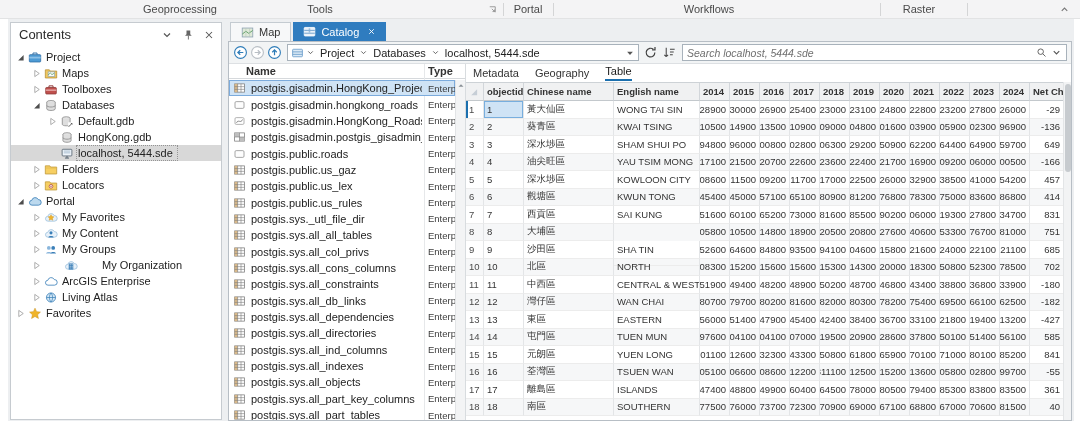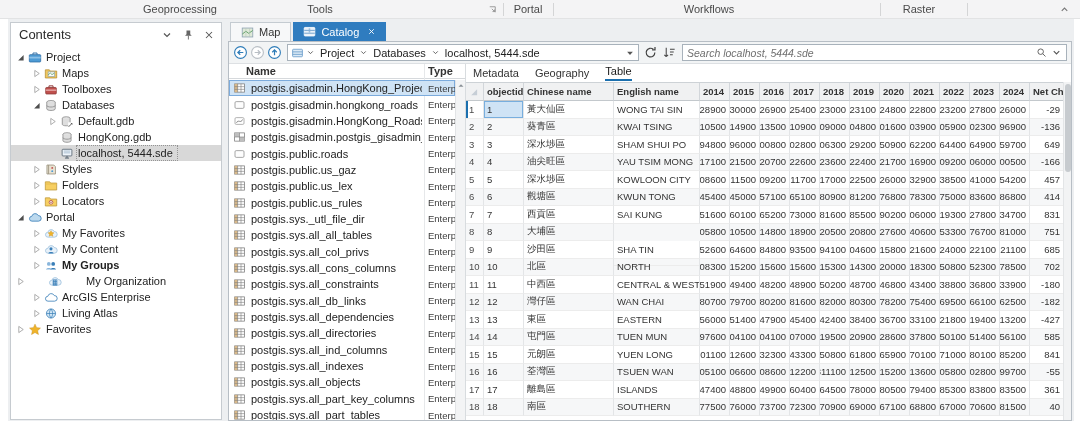--- a/index.html
+++ b/index.html
@@ -196,32 +196,20 @@
               <path d="M5.5 13.6h5M8 11v2.6" stroke="#51606e" stroke-width="1.2"></path>
               <path d="M4 5h8M4 7.2h8" stroke="#9cb4c8"></path>
             </svg></span>
           <span class="tree-label">localhost, 5444.sde</span>
         </div>
         <div class="tree-row" style="padding-left: 20px;">
           <span class="tree-arrow icon"><svg width="100%" height="100%" viewBox="0 0 16 16">
               <path d="M5.5 3.5v9l6.5-4.5z" fill="#fff" stroke="#8a8a8a"></path>
             </svg></span>
           <span class="tree-ic icon"><svg width="100%" height="100%" viewBox="0 0 16 16">
-              <path d="M3 2.5h8.5l2 2V13.5H3z" fill="#e8e2d2" stroke="#99917e"></path>
-              <path d="M5 2.5v11" stroke="#99917e"></path>
-              <circle cx="9.5" cy="6" r="1.2" fill="#c0504d"></circle>
-              <circle cx="9.5" cy="10" r="1.2" fill="#4d9bd5"></circle>
-            </svg></span>
-          <span class="tree-label">Styles</span>
-        </div>
-        <div class="tree-row" style="padding-left: 20px;">
-          <span class="tree-arrow icon"><svg width="100%" height="100%" viewBox="0 0 16 16">
-              <path d="M5.5 3.5v9l6.5-4.5z" fill="#fff" stroke="#8a8a8a"></path>
-            </svg></span>
-          <span class="tree-ic icon"><svg width="100%" height="100%" viewBox="0 0 16 16">
               <path d="M1 3.5h5.5l1 1.5H15v8.5H1z" fill="#f7cf62" stroke="#c09a3e"></path>
               <path d="M1 6.2h14" stroke="#e3b94f"></path>
             </svg></span>
           <span class="tree-label">Folders</span>
         </div>
         <div class="tree-row" style="padding-left: 20px;">
           <span class="tree-arrow icon"><svg width="100%" height="100%" viewBox="0 0 16 16">
               <path d="M5.5 3.5v9l6.5-4.5z" fill="#fff" stroke="#8a8a8a"></path>
             </svg></span>
           <span class="tree-ic icon"><svg width="100%" height="100%" viewBox="0 0 16 16">
@@ -254,33 +242,33 @@
           <span class="tree-arrow icon"><svg width="100%" height="100%" viewBox="0 0 16 16">
               <path d="M5.5 3.5v9l6.5-4.5z" fill="#fff" stroke="#8a8a8a"></path>
             </svg></span>
           <span class="tree-ic icon"><svg width="100%" height="100%" viewBox="0 0 16 16">
               <path d="M4.3 12.5a3 3 0 0 1-.2-6A4.2 4.2 0 0 1 12 5.6a3.1 3.1 0 0 1 .4 6.9z" fill="#e8f1f9" stroke="#9ec2de"></path>
               <circle cx="8" cy="7.2" r="1.9" fill="#3a7fb8"></circle>
               <path d="M4.8 12.8c.4-2.4 6-2.4 6.4 0z" fill="#3a7fb8"></path>
             </svg></span>
           <span class="tree-label">My Content</span>
         </div>
-        <div class="tree-row" style="padding-left: 20px; font-weight: bold;">
+        <div class="tree-row" style="padding-left: 20px;">
           <span class="tree-arrow icon"><svg width="100%" height="100%" viewBox="0 0 16 16">
               <path d="M5.5 3.5v9l6.5-4.5z" fill="#fff" stroke="#8a8a8a"></path>
             </svg></span>
           <span class="tree-ic icon"><svg width="100%" height="100%" viewBox="0 0 16 16">
               <circle cx="5.3" cy="6" r="2.3" fill="#8ab6dc"></circle>
               <circle cx="10.7" cy="6" r="2.3" fill="#3a7fb8"></circle>
               <path d="M1.8 13c0-2.6 7-2.6 7 0z" fill="#8ab6dc"></path>
               <path d="M7.2 13c0-2.6 7-2.6 7 0z" fill="#3a7fb8"></path>
             </svg></span>
           <span class="tree-label">My Groups</span>
         </div>
-        <div class="tree-row" style="padding-left: 4px; gap: 20px;">
+        <div class="tree-row" style="padding-left: 20px; gap: 20px;">
           <span class="tree-arrow icon"><svg width="100%" height="100%" viewBox="0 0 16 16">
               <path d="M5.5 3.5v9l6.5-4.5z" fill="#fff" stroke="#8a8a8a"></path>
             </svg></span>
           <span class="tree-ic icon"><svg width="100%" height="100%" viewBox="0 0 16 16">
               <path d="M4.3 12.5a3 3 0 0 1-.2-6A4.2 4.2 0 0 1 12 5.6a3.1 3.1 0 0 1 .4 6.9z" fill="#e8f1f9" stroke="#9ec2de"></path>
               <rect x="5.2" y="5.5" width="5.6" height="7.5" fill="#3a7fb8"></rect>
               <path d="M6.4 7h1.2M8.8 7H10M6.4 9h1.2M8.8 9H10M6.4 11h1.2M8.8 11H10" stroke="#fff" stroke-width=".9"></path>
             </svg></span>
           <span class="tree-label">My Organization</span>
         </div>

